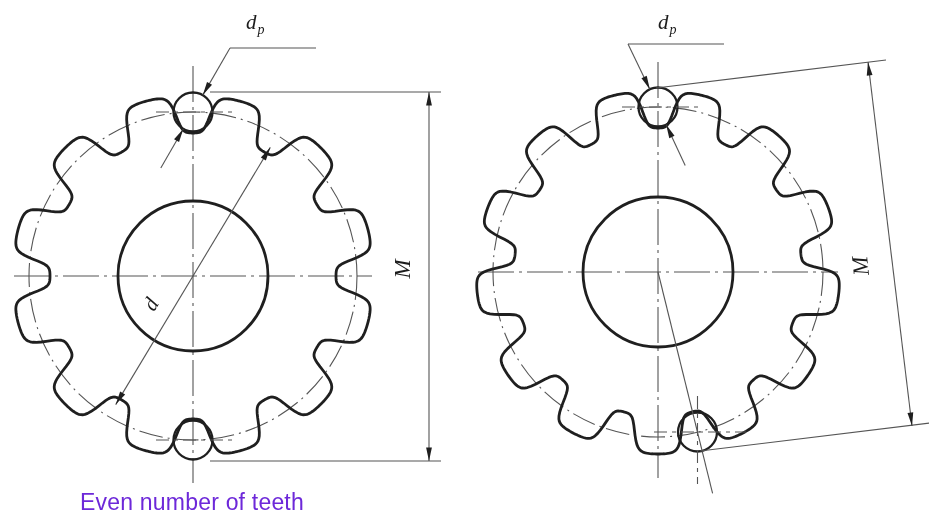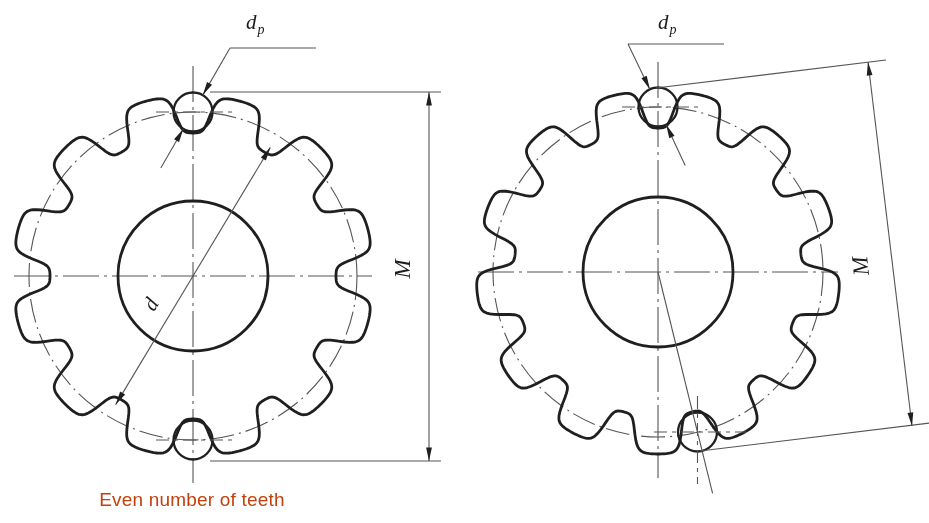--- a/index.html
+++ b/index.html
@@ -1,19 +1,19 @@
 <!DOCTYPE html>
 <html><head>
 <meta charset="utf-8">
 <style>
   html,body{margin:0;padding:0;background:#ffffff;}
   .stage{position:relative;width:929px;height:523px;background:#ffffff;overflow:hidden;
          font-family:"Liberation Sans",sans-serif;}
   .stage svg{position:absolute;left:0;top:0;}
-  .caption{position:absolute;transform:translateX(-50%);font-size:19px;color:#c2410c;
+  .caption{position:absolute;transform:translateX(-50%);font-size:23px;color:#6d28d9;
            white-space:nowrap;letter-spacing:.2px;}
   .dimlabel{position:absolute;font-family:"Liberation Serif","DejaVu Serif",serif;
             font-style:italic;color:#1c1c1c;white-space:nowrap;}
   .dp{font-size:21px;top:10px;}
   .dp sub{font-size:14px;font-style:italic;margin-left:1px;}
   .dlab{font-size:21px;left:146px;top:292px;transform:rotate(-59deg);}
   .mlab{font-size:23px;transform:translate(-50%,-50%) rotate(-90deg);}
   .mlab.tilt{transform:translate(-50%,-50%) rotate(-96deg);}
 </style>
 </head>

